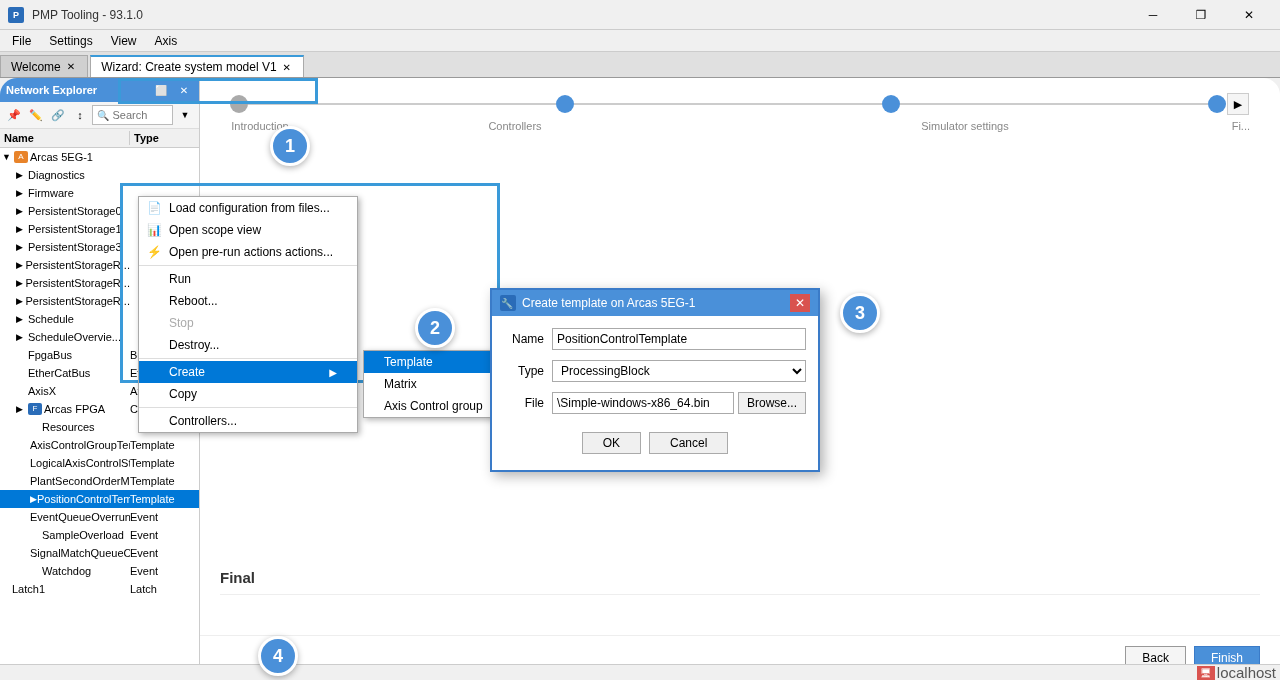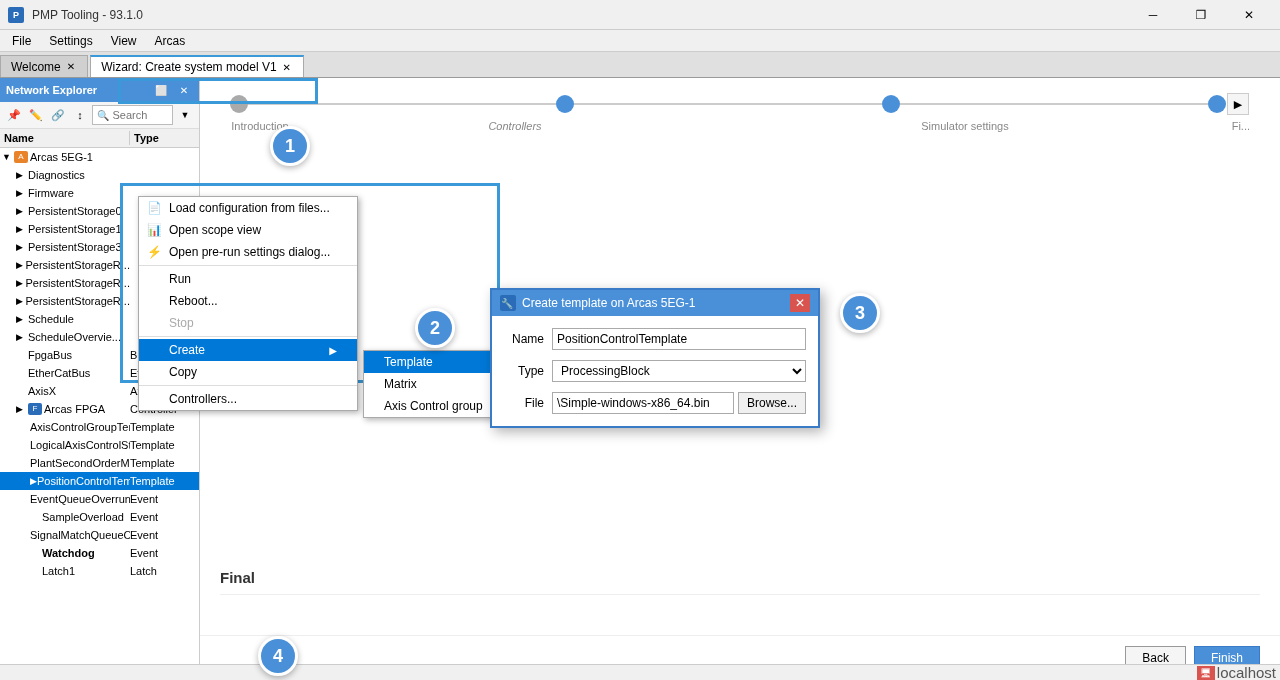--- a/index.html
+++ b/index.html
@@ -132,37 +132,37 @@
     <button class="title-btn">─</button>
     <button class="title-btn">❐</button>
     <button class="title-btn close">✕</button>
   </div>
 </div>
 
 <div class="menu-bar">
   <span class="menu-item">File</span>
   <span class="menu-item">Settings</span>
   <span class="menu-item">View</span>
-  <span class="menu-item">Arcas</span>
+  <span class="menu-item">Axis</span>
 </div>
 
 <div class="main-container">
 
   <div class="tab-area">
     <div class="tab">
       <span>Welcome</span>
       <span class="tab-close">✕</span>
     </div>
     <div class="tab active">
       <span>Wizard: Create system model V1</span>
       <span class="tab-close">✕</span>
     </div>
   </div>
 
-  <div class="content-area" style="position:relative;">
+  <div class="content-area" style="position:relative;border-radius:17px;">
 
     <div class="left-panel">
 
       <div class="panel-title-bar">
         <span style="font-size:11px;font-weight:bold;">Network Explorer</span>
         <div class="panel-title-icons">
           <button class="panel-icon-btn">⬜</button>
           <button class="panel-icon-btn">✕</button>
         </div>
       </div>
@@ -304,20 +304,28 @@
               <span class="tree-arrow">▶</span>
               <span style="display: inline-block; width: 14px; height: 12px; background: rgb(42, 108, 184); border-radius: 2px; margin-right: 2px; font-size: 8px; color: white; text-align: center; line-height: 12px;">F</span>
               <span class="tree-label">Arcas FPGA</span>
             </div>
             <div class="tree-cell-type">Controller</div>
             <div class="tree-cell-desc">ID: N/A Ad...</div>
           </div>
           <div class="tree-row">
             <div class="tree-cell-name" style="padding-left: 30px;">
               <span class="tree-arrow"></span>
+              <span class="tree-label">Resources</span>
+            </div>
+            <div class="tree-cell-type"></div>
+            <div class="tree-cell-desc"></div>
+          </div>
+          <div class="tree-row">
+            <div class="tree-cell-name" style="padding-left: 30px;">
+              <span class="tree-arrow"></span>
               <span class="tree-label">AxisControlGroupTemplate</span>
             </div>
             <div class="tree-cell-type">Template</div>
             <div class="tree-cell-desc"></div>
           </div>
           <div class="tree-row">
             <div class="tree-cell-name" style="padding-left: 30px;">
               <span class="tree-arrow"></span>
               <span class="tree-label">LogicalAxisControlStandard3...</span>
             </div>
@@ -358,29 +366,29 @@
           </div>
           <div class="tree-row">
             <div class="tree-cell-name" style="padding-left: 30px;">
               <span class="tree-arrow"></span>
               <span class="tree-label">SignalMatchQueueOverrun</span>
             </div>
             <div class="tree-cell-type">Event</div>
             <div class="tree-cell-desc"></div>
           </div>
           <div class="tree-row">
-            <div class="tree-cell-name" style="padding-left: 30px; font-weight: bold;">
+            <div class="tree-cell-name" style="padding-left: 30px;">
               <span class="tree-arrow"></span>
               <span class="tree-label">Watchdog</span>
             </div>
             <div class="tree-cell-type">Event</div>
             <div class="tree-cell-desc"></div>
           </div>
           <div class="tree-row">
-            <div class="tree-cell-name" style="padding-left: 30px;">
+            <div class="tree-cell-name" style="">
               <span class="tree-arrow"></span>
               <span class="tree-label">Latch1</span>
             </div>
             <div class="tree-cell-type">Latch</div>
             <div class="tree-cell-desc"></div>
           </div>
         </div>
 
       <div class="h-scrollbar">
         <div style="width:60px;height:8px;background:#bbb;border-radius:3px;"></div>
@@ -399,21 +407,21 @@
           <div class="step-connector"></div>
           <div class="step-dot active"></div>
           <div class="step-connector"></div>
           <div class="step-dot active"></div>
           <div style="width:24px;height:24px;display:flex;align-items:center;justify-content:center;">
             <button style="border:1px solid #ccc;background:#f5f5f5;cursor:pointer;font-size:11px;width:22px;height:22px;">▶</button>
           </div>
         </div>
         <div style="display:flex;padding:4px 0 0;justify-content:space-between;">
           <span style="font-size:11px;color:#888;width:60px;text-align:center;">Introduction</span>
-          <span style="font-size:11px;color:#888;flex:1;text-align:center;font-style:italic;">Controllers</span>
+          <span style="font-size:11px;color:#888;flex:1;text-align:center;">Controllers</span>
           <span style="font-size:11px;color:#888;flex:1;text-align:center;">Simulator settings</span>
           <span style="font-size:11px;color:#888;width:60px;text-align:right;">Fi...</span>
         </div>
       </div>
 
       <div class="wizard-content" style="flex:1;padding:20px;">
         <div style="font-size:15px;font-weight:bold;color:#333;border-bottom:1px solid #eee;padding-bottom:8px;">Final</div>
         <div style="font-size:12px;color:#555;margin-top:8px;">
           
         </div>
@@ -433,31 +441,34 @@
       <div class="ctx-item">
         <span class="ctx-icon" style="font-size:12px;">📄</span>
         <span>Load configuration from files...</span>
       </div>
       <div class="ctx-item">
         <span class="ctx-icon" style="font-size:12px;">📊</span>
         <span>Open scope view</span>
       </div>
       <div class="ctx-item">
         <span class="ctx-icon" style="font-size:12px;">⚡</span>
-        <span>Open pre-run settings dialog...</span>
+        <span>Open pre-run actions actions...</span>
       </div>
       <div class="ctx-separator"></div>
       <div class="ctx-item">
         <span>Run</span>
       </div>
       <div class="ctx-item">
         <span>Reboot...</span>
       </div>
       <div class="ctx-item disabled">
         <span>Stop</span>
+      </div>
+      <div class="ctx-item">
+        <span>Destroy...</span>
       </div>
       <div class="ctx-separator"></div>
       <div class="ctx-item highlighted">
         <span>Create</span>
         <span class="ctx-arrow">▶</span>
       </div>
       <div class="ctx-item">
         <span>Copy</span>
       </div>
       <div class="ctx-separator"></div>
@@ -500,20 +511,24 @@
               <option>Bus</option>
             </select>
           </div>
           <div class="form-row">
             <span class="form-label">File</span>
             <div class="form-file-row" style="flex:1;display:flex;gap:4px;">
               <input type="text" class="form-file-input" id="fileInput" value="\Simple-windows-x86_64.bin" style="">
               <button class="form-file-btn">Browse...</button>
             </div>
           </div>
+          <div class="dialog-buttons">
+            <button class="dlg-btn">OK</button>
+            <button class="dlg-btn">Cancel</button>
+          </div>
         </div>
       </div>
     </div>
 
     <div class="annotation" style="top:48px;left:270px;" id="ann1">1</div>
     <div class="annotation" style="top:230px;left:415px;" id="ann2">2</div>
     <div class="annotation" style="top:215px;left:840px;" id="ann3">3</div>
     <div class="annotation" style="top:558px;left:258px;" id="ann4">4</div>
   </div>
 </div>

